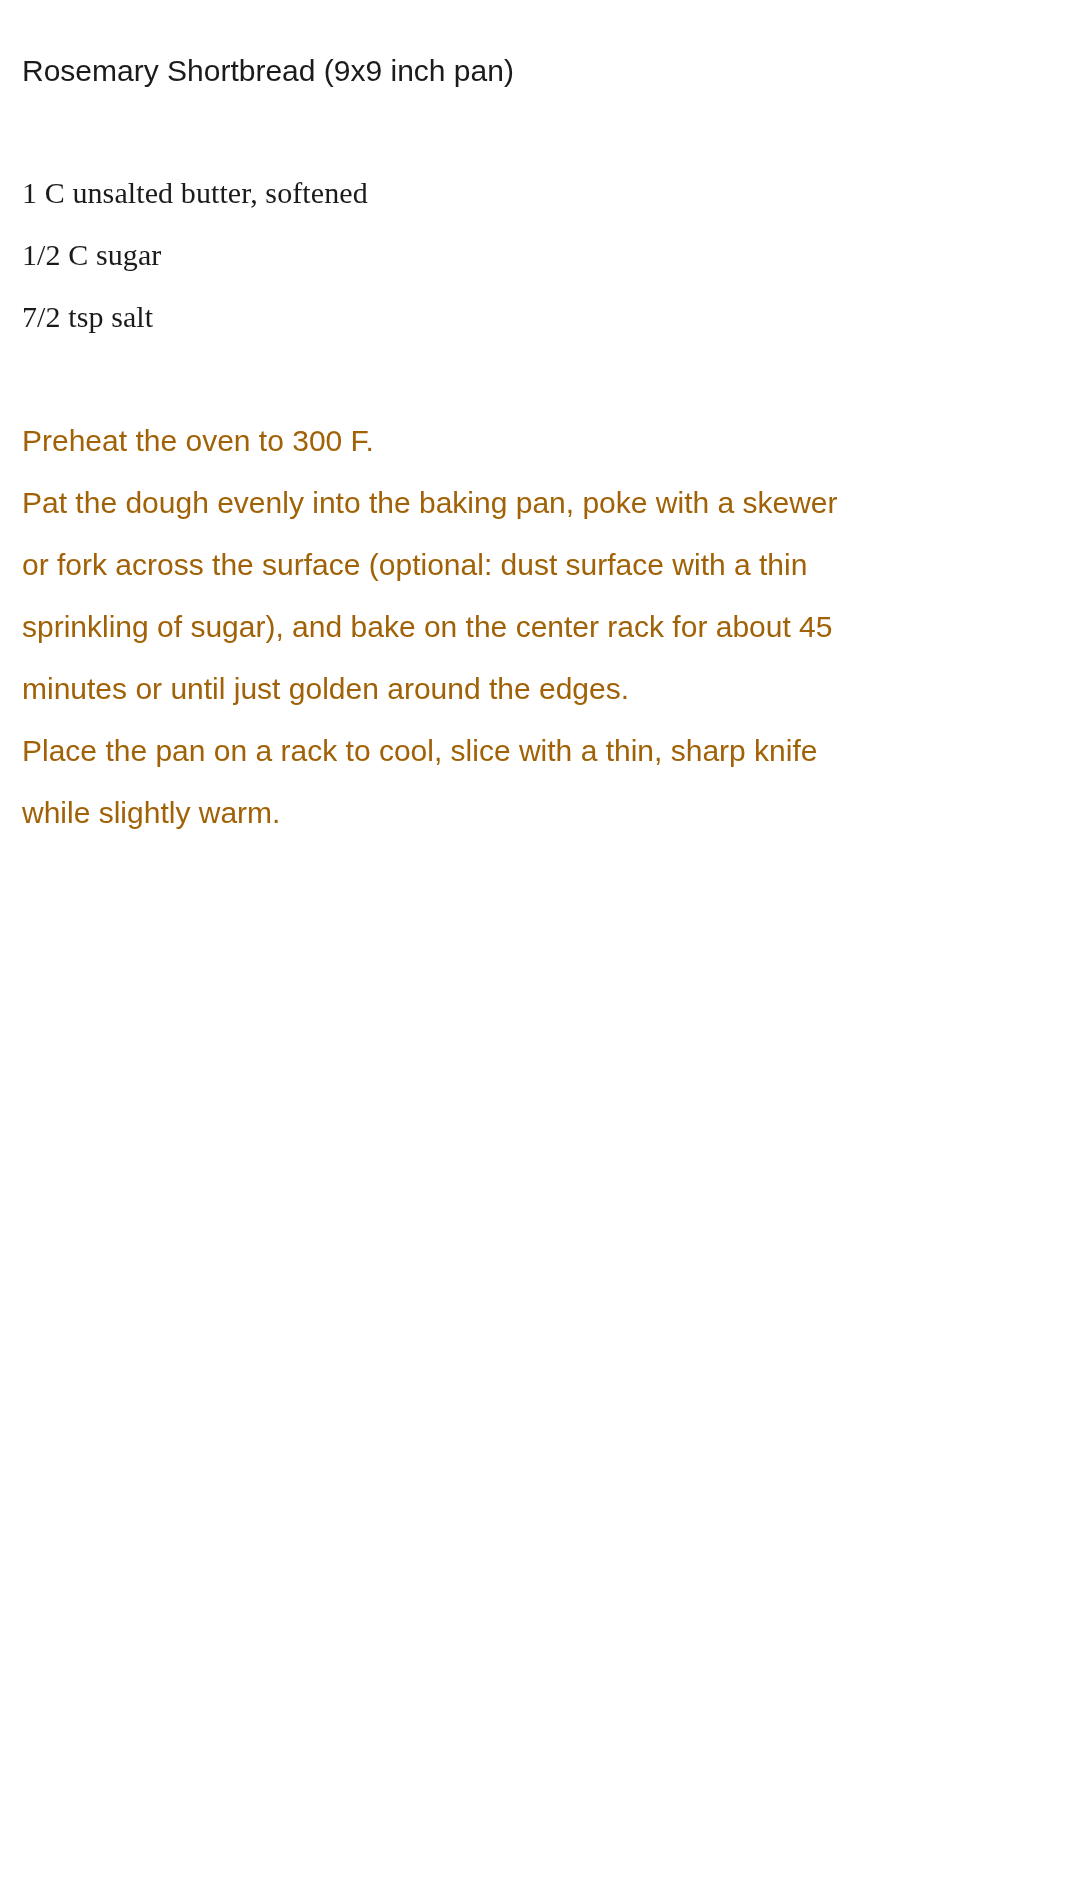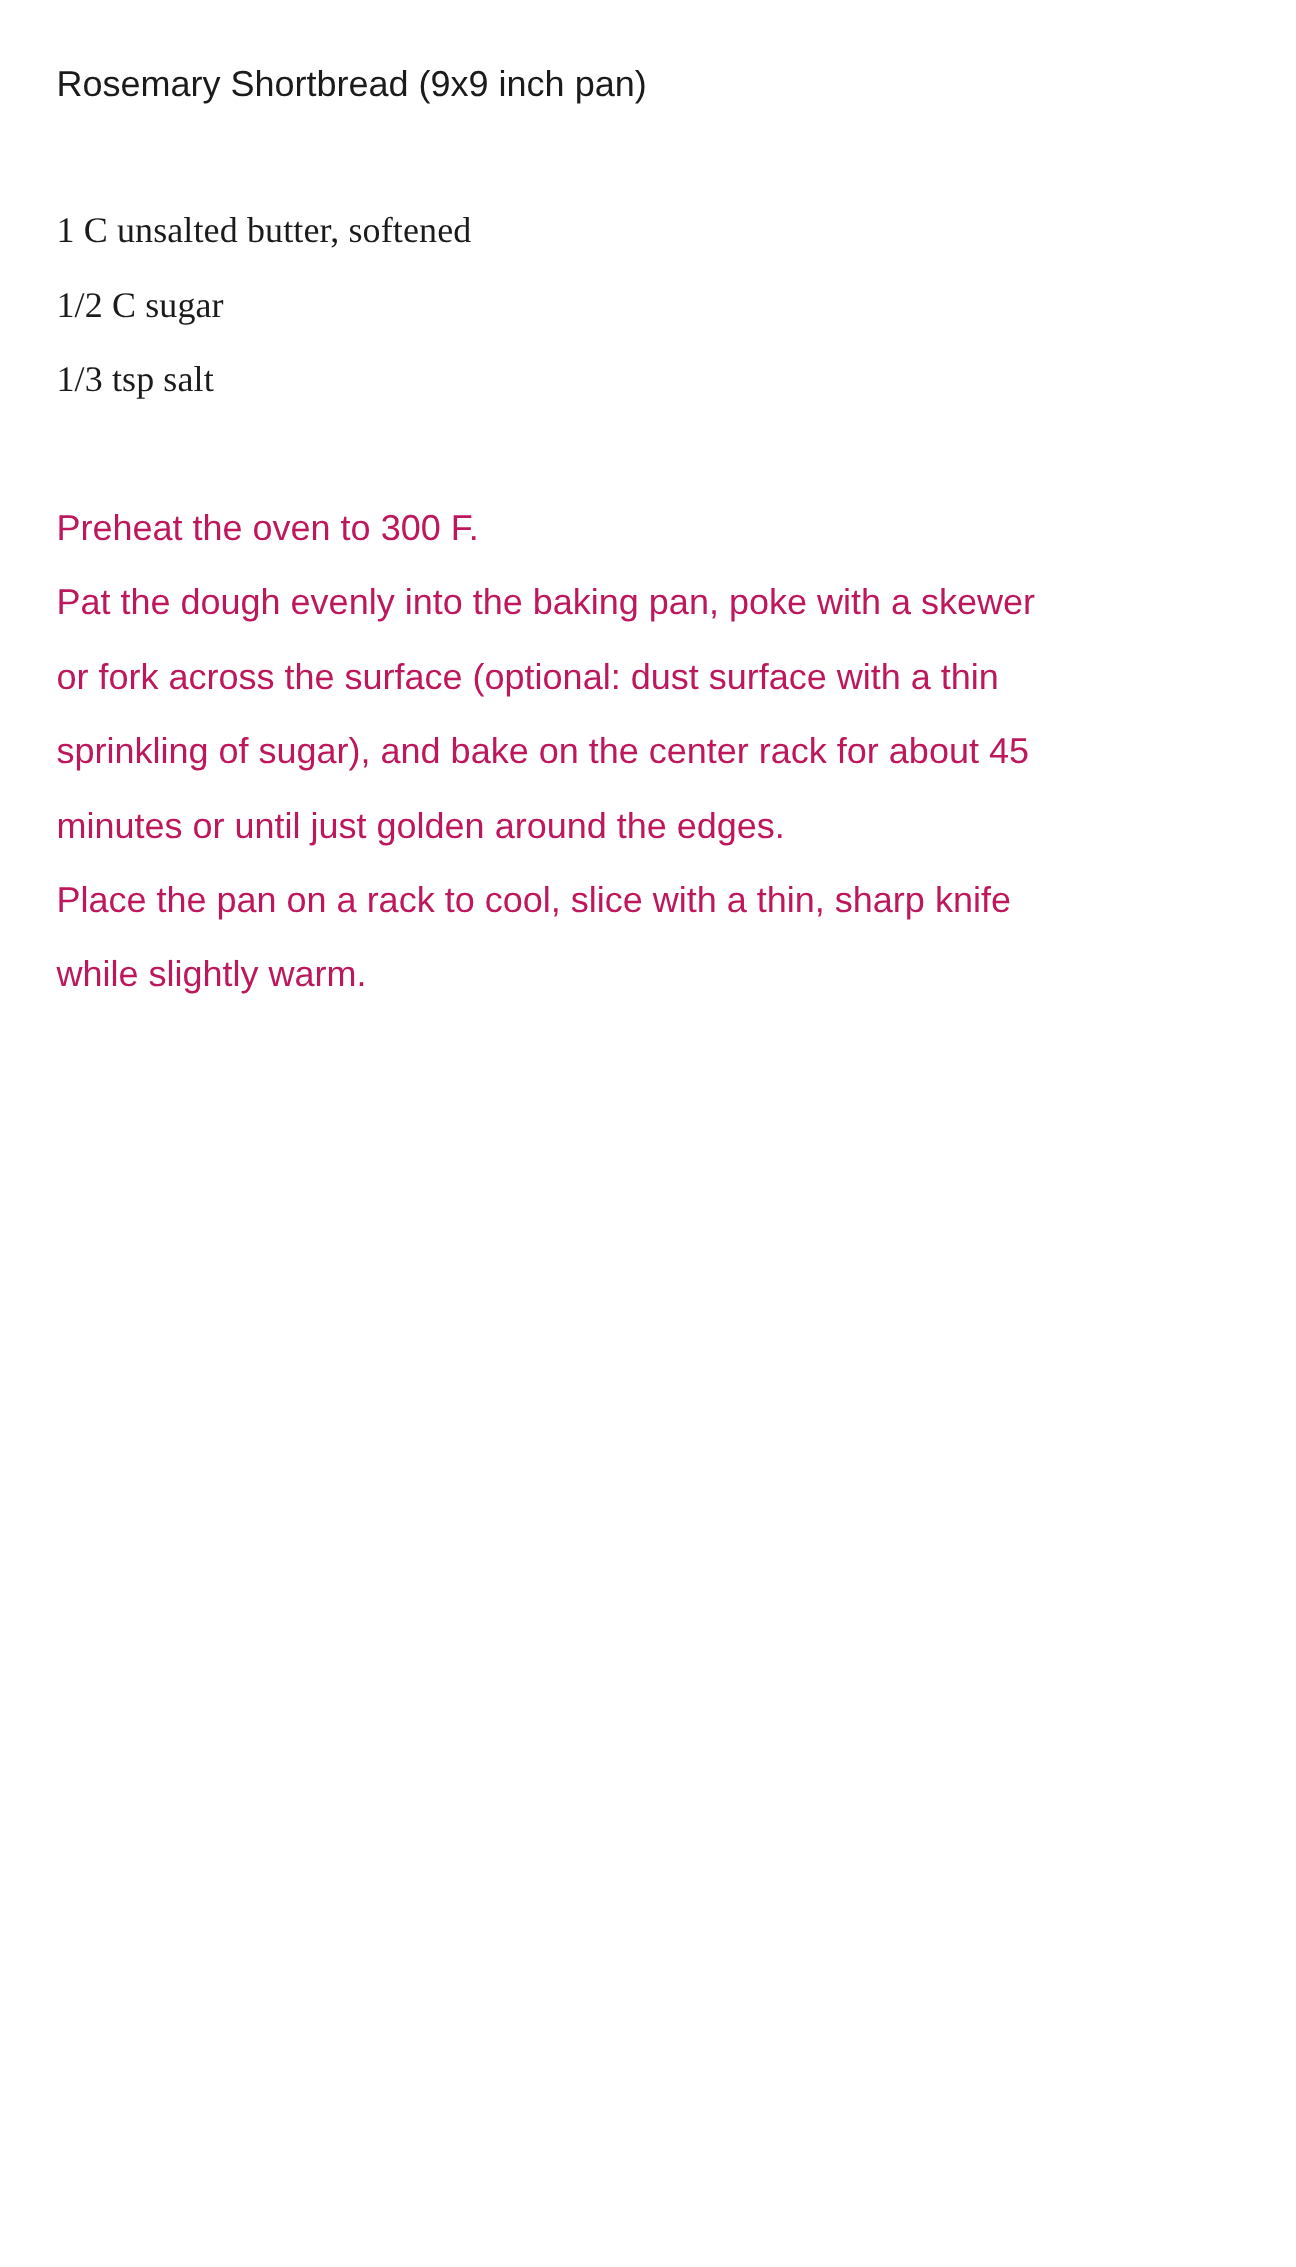--- a/index.html
+++ b/index.html
@@ -11,61 +11,61 @@
     width: 1080px;
     height: 1889px;
     font-family: "Liberation Sans", sans-serif;
     color: #1b1b1d;
     -webkit-font-smoothing: antialiased;
   }
   .page {
     box-sizing: border-box;
     width: 1080px;
     height: 1889px;
-    padding: 40px 54px 0 47px;
+    padding: 40px 54px 0 22px;
     background: #ffffff;
     position: relative;
     overflow: hidden;
   }
   .line {
     font-size: 30px;
     line-height: 62px;
     letter-spacing: 0.1px;
     color: #1b1b1d;
     white-space: pre-wrap;
     font-family: Liberation Serif, serif;
   }
   .title {
     font-size: 30px;
     line-height: 62px;
     color: #1b1b1d;
   }
   .para {
     font-size: 30px;
     line-height: 62px;
-    color: #be185d;
+    color: #a16207;
     max-width: 828px;
   }
   .spacer-md { height: 60px; }
   .spacer-lg { height: 62px; }
   .ingredients .line { }
 </style>
 </head>
 <body>
 
 <div class="page">
 
   <div class="title">Rosemary Shortbread (9x9 inch pan)</div>
 
   <div class="spacer-md"></div>
 
   <div class="ingredients">
     <div class="line">1 C unsalted butter, softened</div>
     <div class="line">1/2 C sugar</div>
-    <div class="line">1/3 tsp salt</div>
+    <div class="line">7/2 tsp salt</div>
   </div>
 
   <div class="spacer-lg"></div>
 
   <div class="instructions">
     <div class="para">Preheat the oven to 300 F.</div>
     <div class="para">Pat the dough evenly into the baking pan, poke with a skewer or fork across the surface (optional: dust surface with a thin sprinkling of sugar), and bake on the center rack for about 45 minutes or until just golden around the edges.</div>
     <div class="para">Place the pan on a rack to cool, slice with a thin, sharp knife while slightly warm.</div>
   </div>
 

